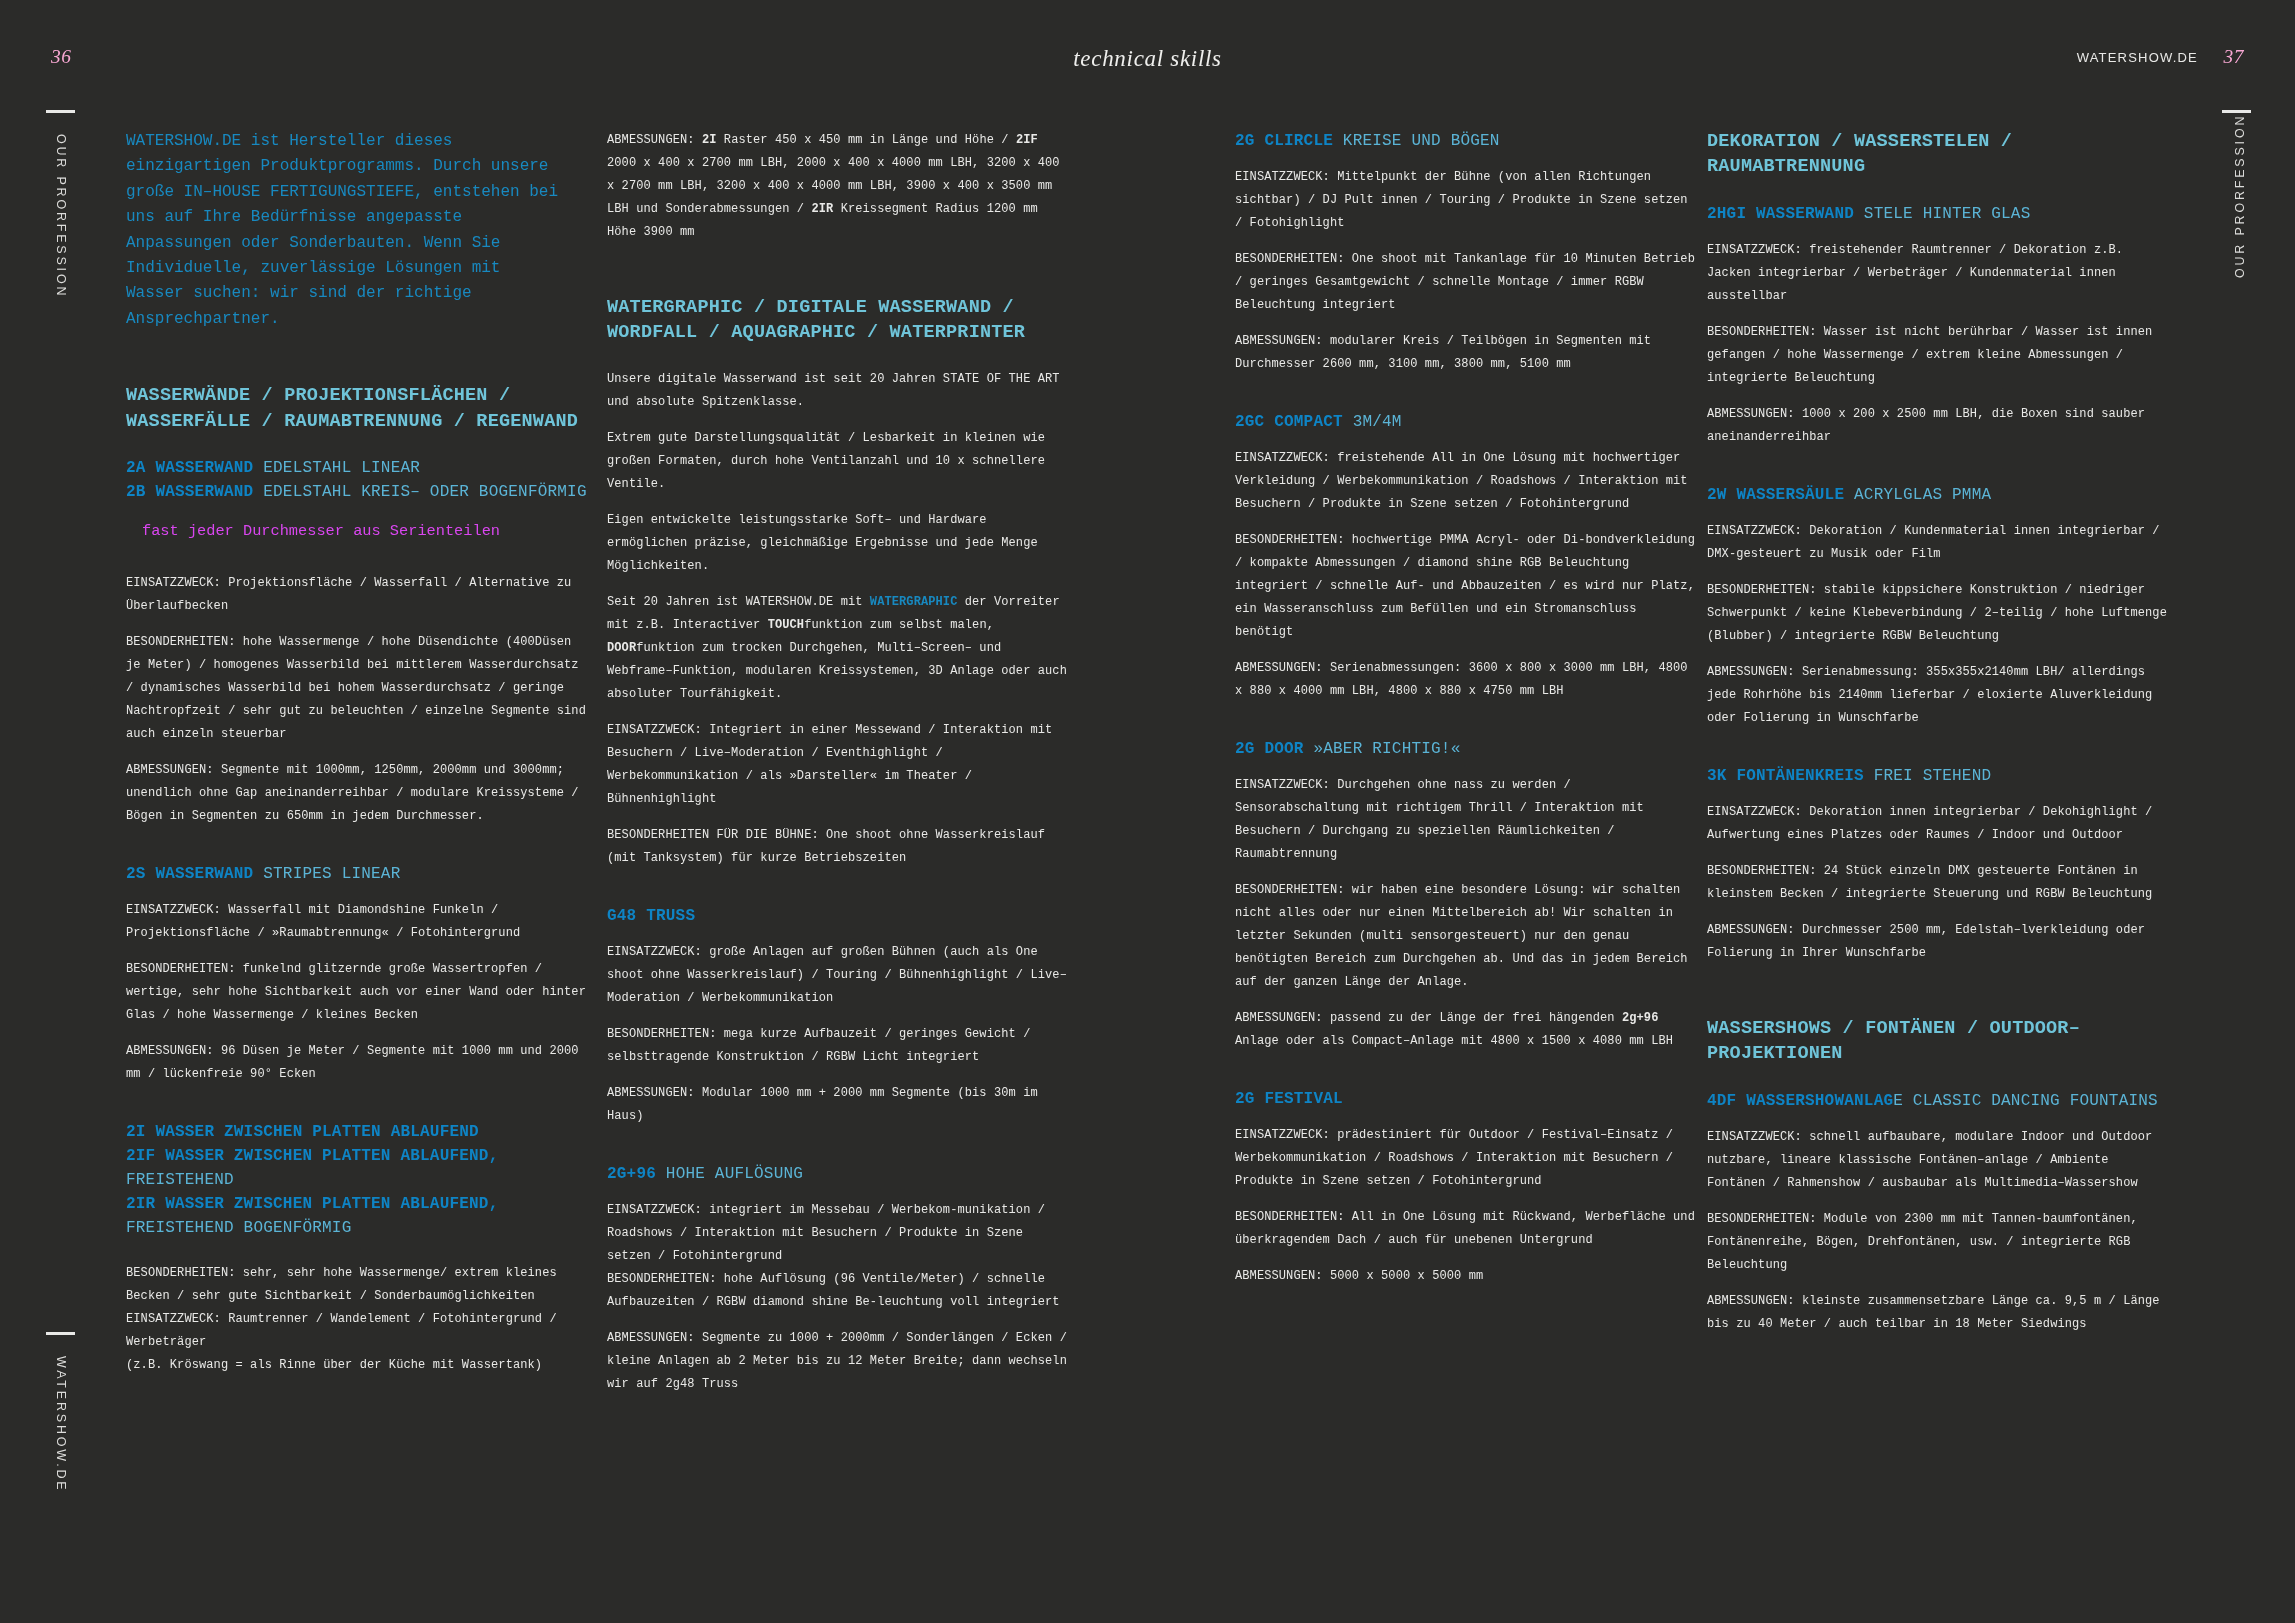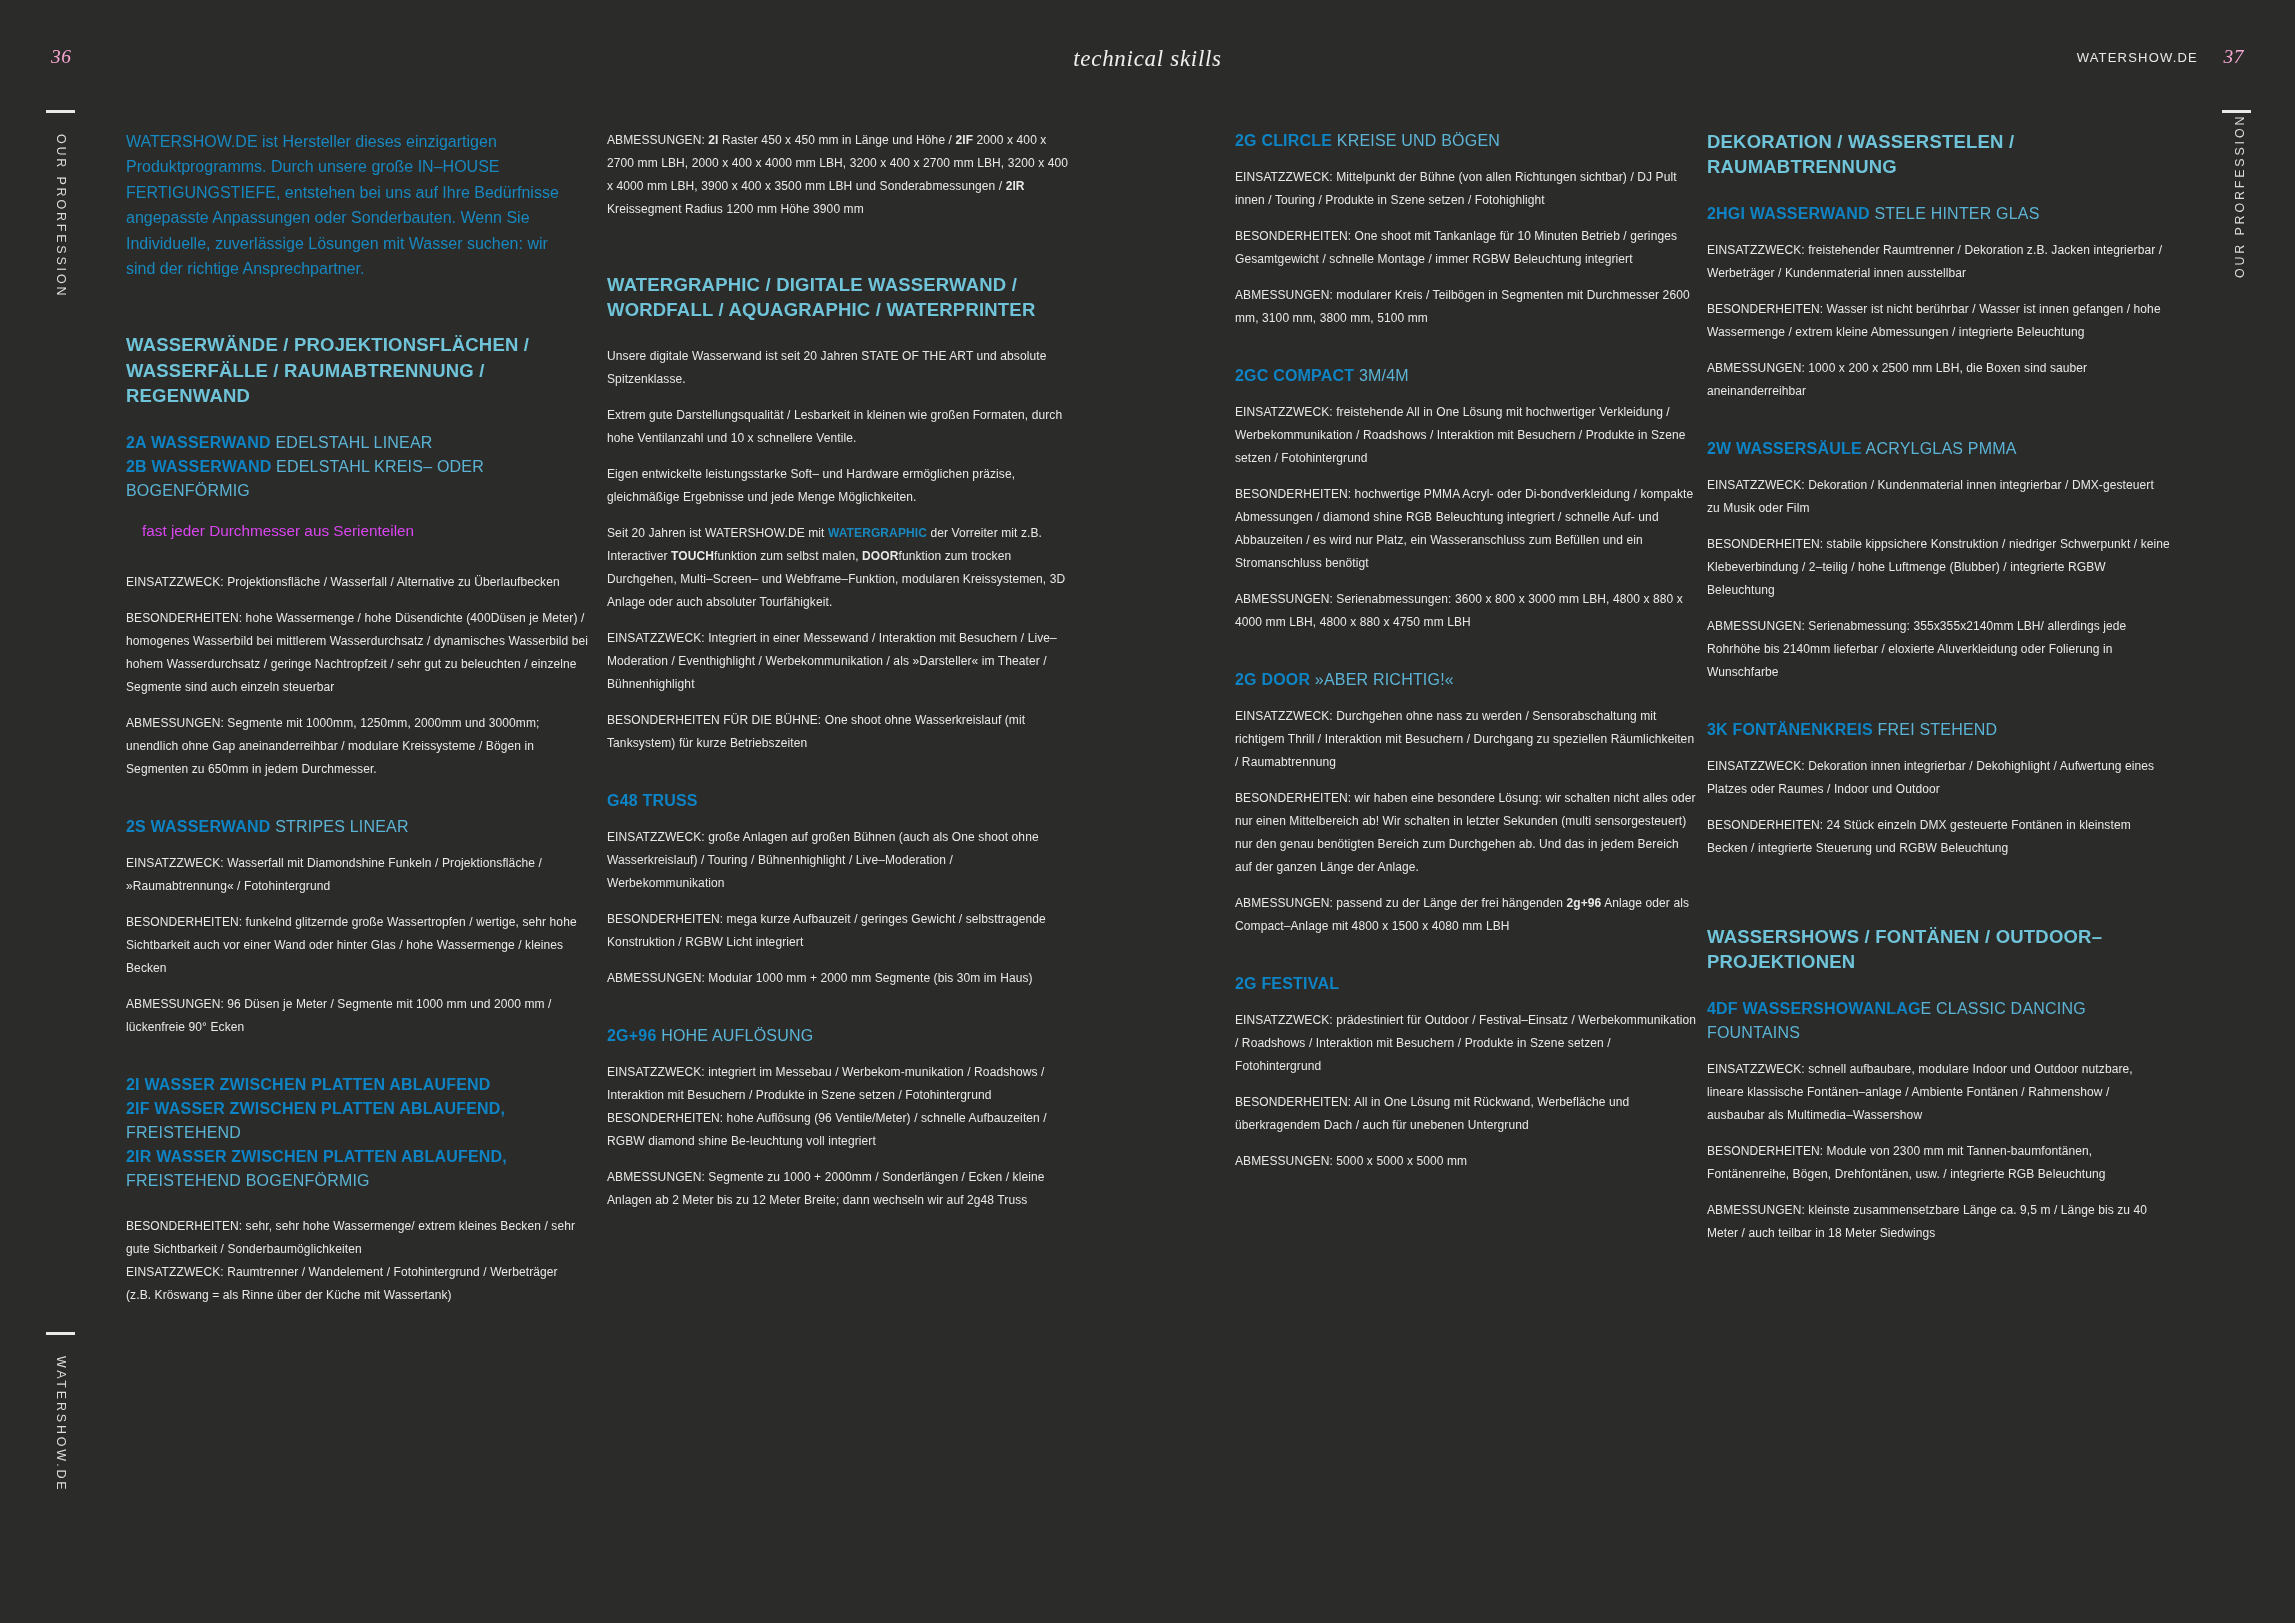--- a/index.html
+++ b/index.html
@@ -39,21 +39,21 @@
   .vtab-left-bot{left:68px;top:1356px;transform:rotate(90deg);}
   .vtab-right-top{left:2233px;top:278px;transform:rotate(-90deg);}
   .rule-left{position:absolute;left:46px;top:110px;width:29px;height:3.2px;background:#e9e9e7;}
   .rule-left-2{position:absolute;left:46px;top:1332px;width:29px;height:3.2px;background:#e9e9e7;}
   .rule-right{position:absolute;left:2222px;top:110px;width:29px;height:3.2px;background:#e9e9e7;}
 
   
   .cols{
     position:absolute;left:126px;top:129px;right:97px;
   }
-  .col{position:absolute;top:0;width:463px;}
+  .col{position:absolute;top:0;width:463px;font-family:Liberation Mono, monospace;}
   .col1{left:0px;}
   .col2{left:481px;}
   .col3{left:1109px;}
   .col4{left:1581px;}
 
   
   .lead{
     color:#1889c0;font-size:16px;line-height:25.4px;margin:0 0 0 0;
     width:440px;
   }
@@ -262,20 +262,21 @@
       <div class="gap-l"></div>
       <div class="sub-head">
         <span class="code">3K FONTÄNENKREIS</span>
         <span class="desc">FREI STEHEND</span>
       </div>
       <div class="gap-s"></div>
       <p class="body">EINSATZZWECK: Dekoration innen integrierbar / Dekohighlight / Aufwertung eines Platzes oder Raumes / Indoor und Outdoor</p>
       <div class="gap-s"></div>
       <p class="body">BESONDERHEITEN: 24 Stück einzeln DMX gesteuerte Fontänen in kleinstem Becken / integrierte Steuerung und RGBW Beleuchtung</p>
       <div class="gap-s"></div>
+      <p class="body">ABMESSUNGEN: Durchmesser 2500 mm, Edelstah–lverkleidung oder Folierung in Ihrer Wunschfarbe</p>
       <div class="gap-xl"></div>
       <h2 class="sec-head">WASSERSHOWS / FONTÄNEN / OUTDOOR–PROJEKTIONEN</h2>
       <div class="gap-m"></div>
       <div class="sub-head">
         <span class="code">4DF WASSERSHOWANLAG</span><span class="desc">E CLASSIC DANCING FOUNTAINS</span>
       </div>
       <div class="gap-s"></div>
       <p class="body">EINSATZZWECK:  schnell aufbaubare, modulare Indoor und Outdoor nutzbare, lineare klassische Fontänen–anlage / Ambiente Fontänen / Rahmenshow / ausbaubar als Multimedia–Wassershow</p>
       <div class="gap-s"></div>
       <p class="body">BESONDERHEITEN: Module von 2300 mm mit Tannen-baumfontänen, Fontänenreihe, Bögen, Drehfontänen, usw. / integrierte RGB Beleuchtung</p>

